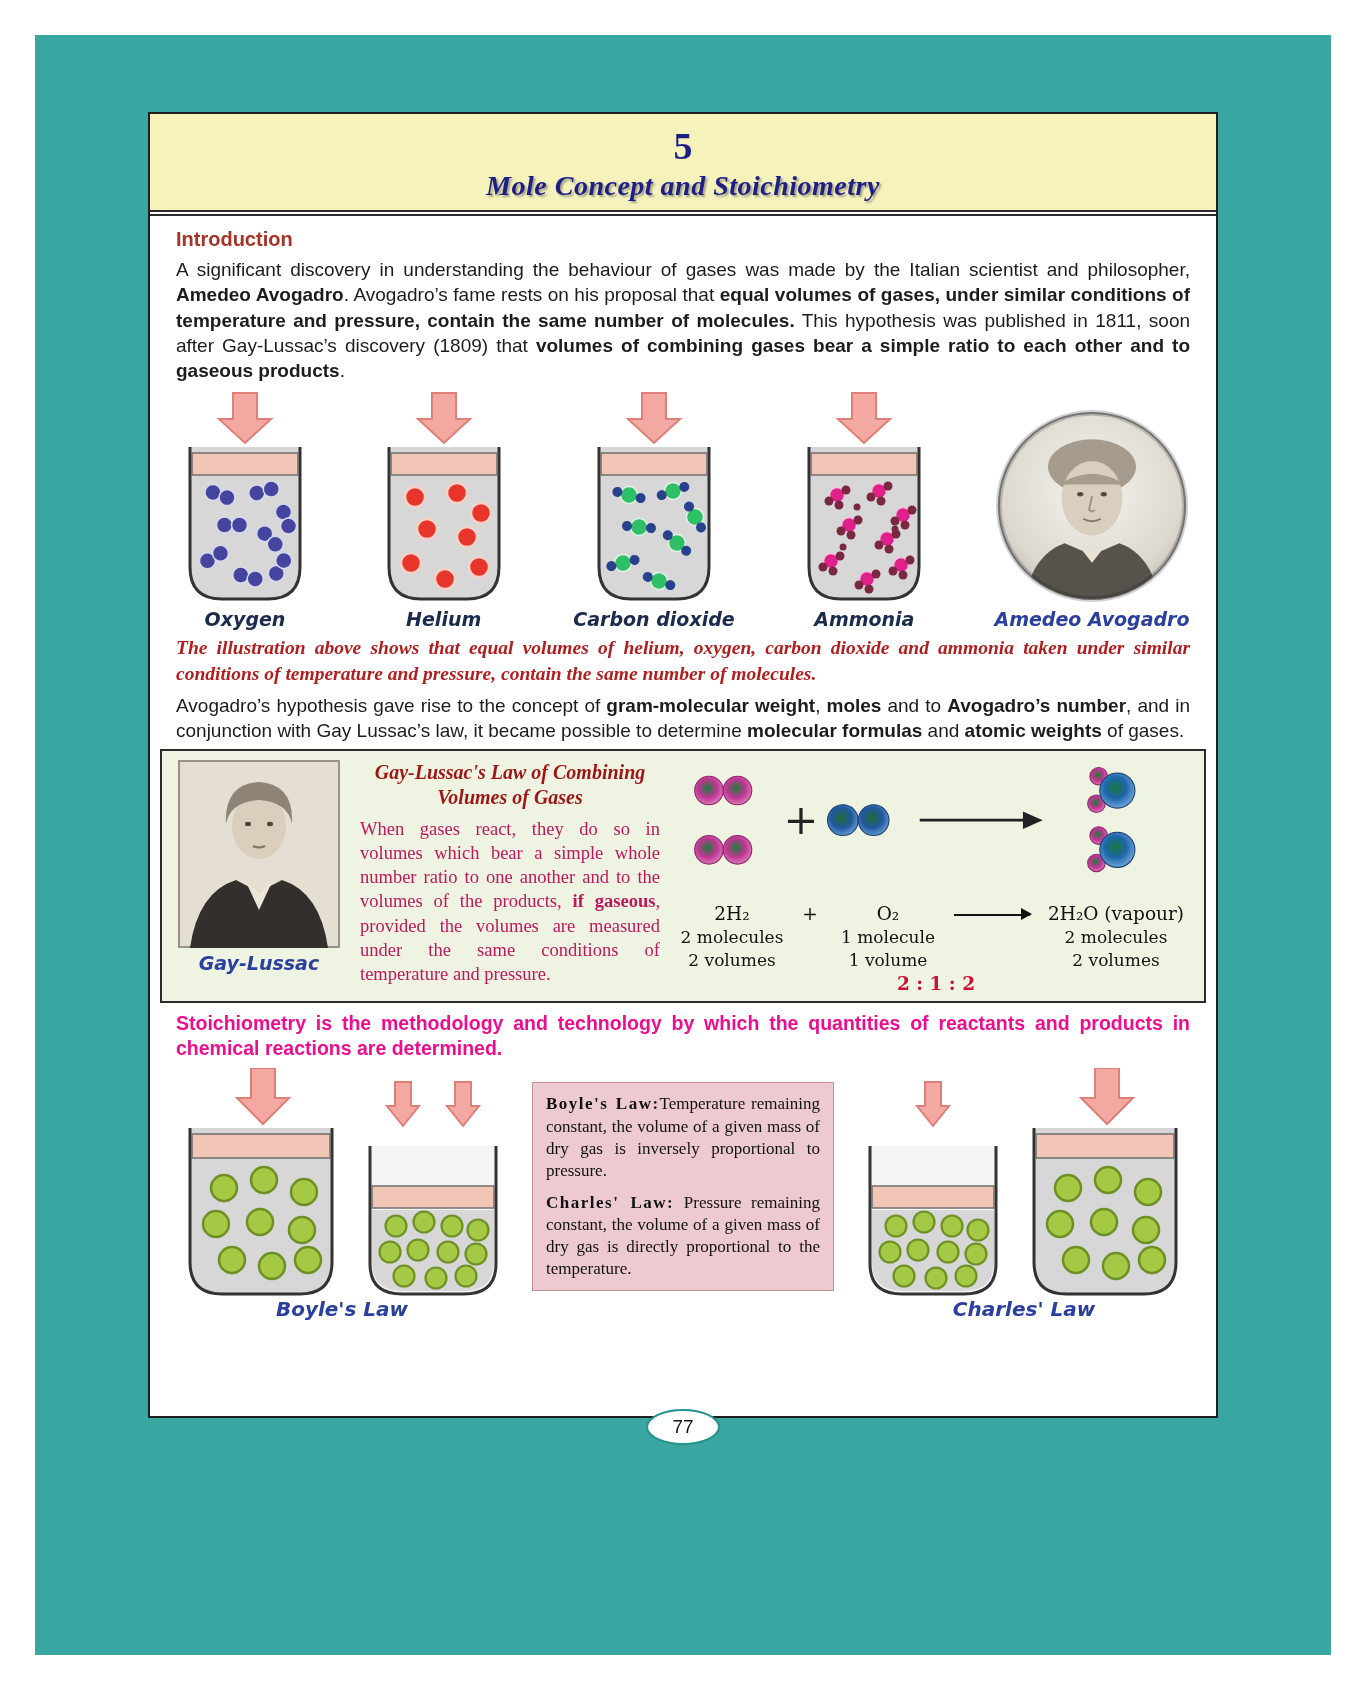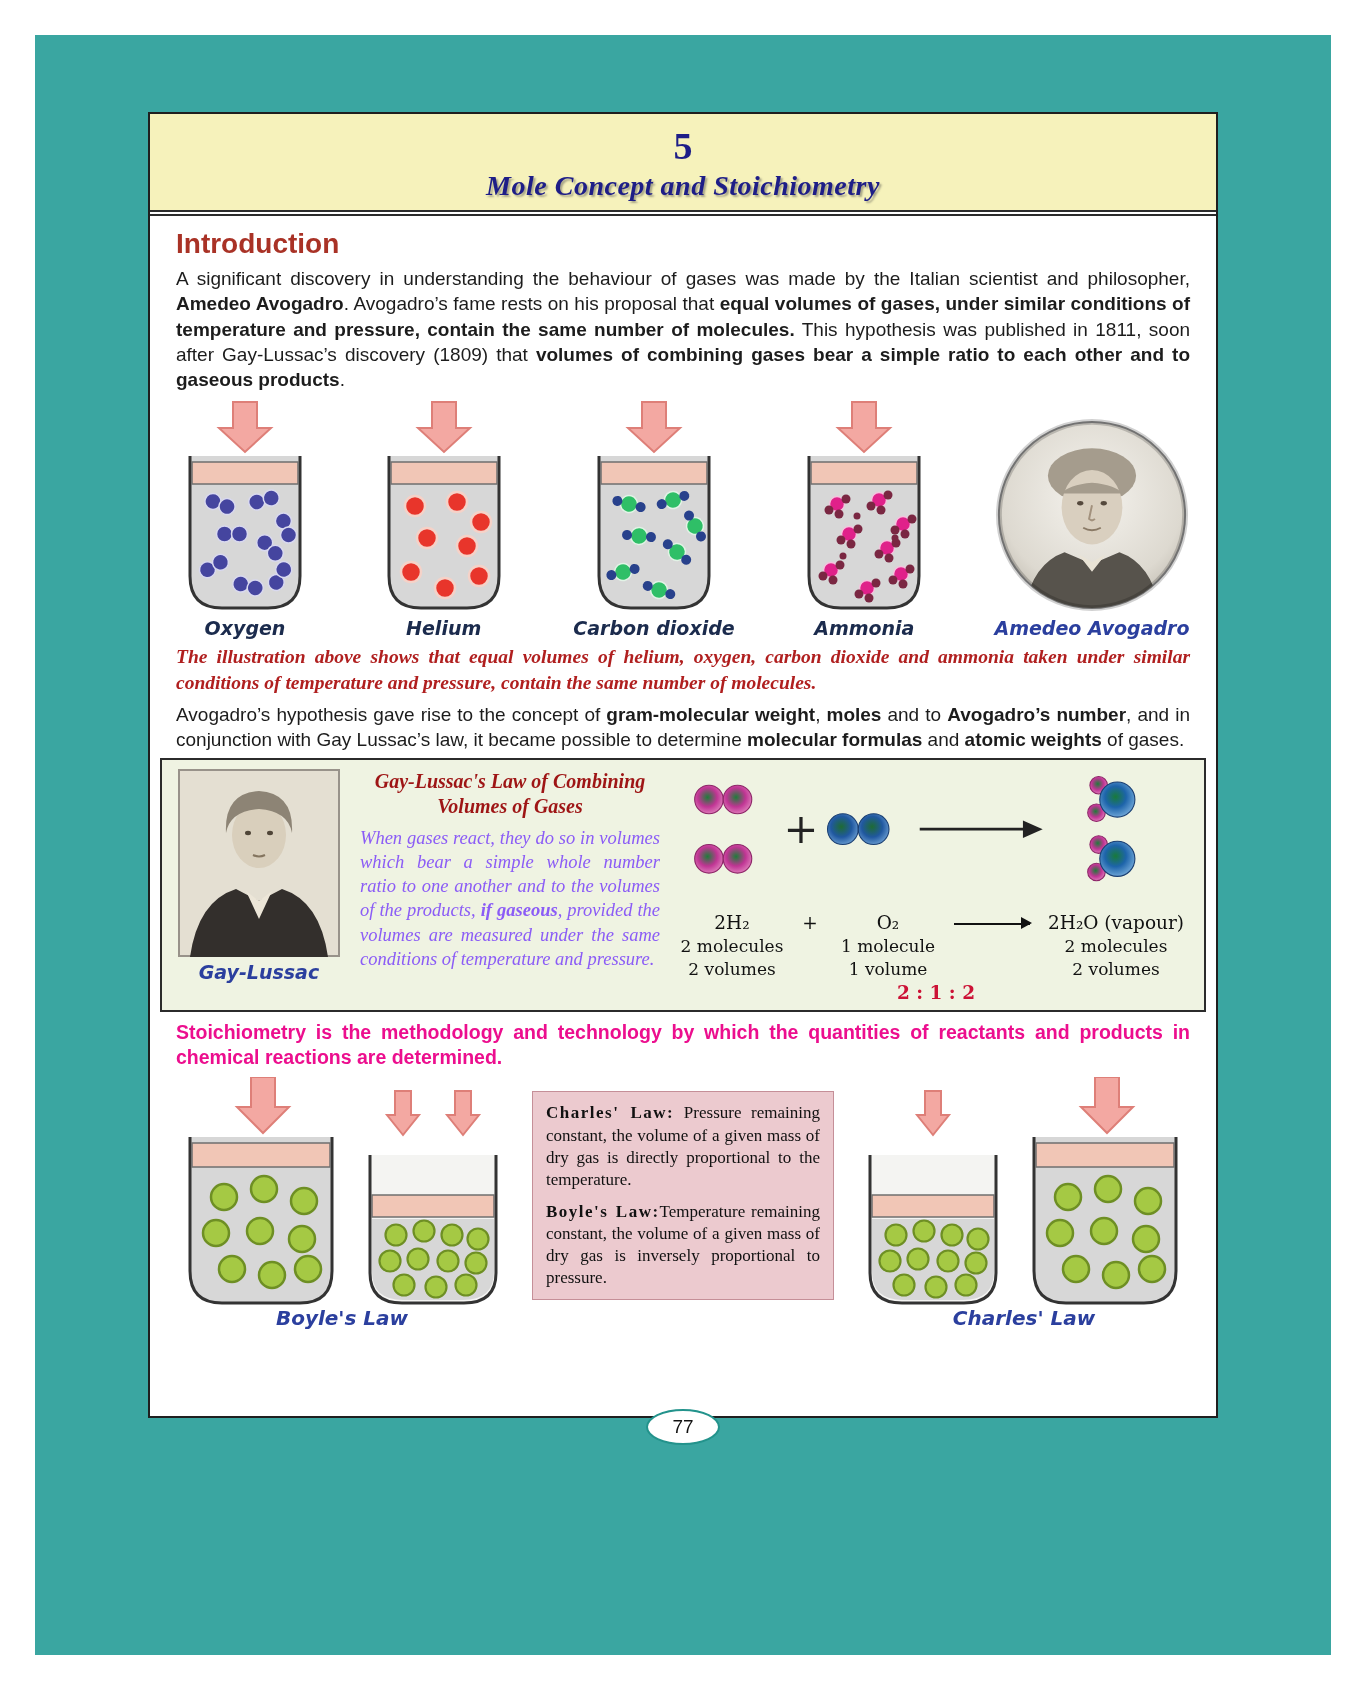--- a/index.html
+++ b/index.html
@@ -10,41 +10,41 @@
   .content { position:absolute; left:148px; top:112px; width:1070px; height:1306px; background:#fff;
              border:2px solid #1f1f1f; overflow:hidden; }
 
   .chapter-header { background:#f6f2bb; border-bottom:2px solid #2b2b2b; text-align:center; padding:10px 0 8px; }
   .chapter-num { font-family:"Liberation Serif",serif; font-weight:700; font-size:38px; color:#1e1e87; }
   .chapter-title { font-family:"Liberation Serif",serif; font-style:italic; font-weight:700; font-size:28px;
                    color:#1e1e87; letter-spacing:.5px; text-shadow:2px 2px 2px rgba(70,70,70,.45); margin-top:2px; }
   .rule2 { height:4px; border-bottom:2px solid #2b2b2b; }
 
   .body-pad { padding:4px 26px 0; }
-  .intro-heading { font-size:28px; font-weight:700; color:#a93226; margin:8px 0 6px; }
+  .intro-heading { font-size:20px; font-weight:700; color:#a93226; margin:8px 0 6px; }
   .para { font-size:19px; line-height:1.33; text-align:justify; margin:4px 0 6px; }
   .para b { font-weight:700; }
 
   .gas-figure { display:flex; justify-content:space-between; align-items:flex-end; margin:8px 0 0; }
   .gas-item { text-align:center; }
   .gas-label { font-family:"DejaVu Sans",sans-serif; font-style:italic; font-weight:700; font-size:19px;
                color:#1b2b4d; margin-top:1px; }
   .blue-hand { font-family:"DejaVu Sans",sans-serif; font-style:italic; font-weight:700; font-size:19px; color:#2b3f9e; }
 
   .fig-caption { font-family:"Liberation Serif",serif; font-style:italic; font-weight:700; font-size:19.5px;
                  color:#b01f1f; text-align:justify; line-height:1.32; margin:5px 0 6px; }
 
   .gl-box { display:flex; gap:16px; background:#eff3e2; border:2px solid #2b2b2b;
             padding:9px 12px 7px; margin:4px -16px 8px; }
   .gl-portrait-col { width:170px; flex:none; text-align:center; }
   .gl-text-col { width:300px; flex:none; }
   .gl-title { font-family:"Liberation Serif",serif; font-style:italic; font-weight:700; font-size:20px;
               color:#9e1515; text-align:center; line-height:1.25; margin-bottom:7px; }
-  .gl-body { font-family:"Liberation Serif",serif; font-style:italic; font-size:18.5px; line-height:1.3;
-             text-align:justify; color:#8b5cf6; }
+  .gl-body { font-family:"Liberation Serif",serif; font-size:18.5px; line-height:1.3;
+             text-align:justify; color:#be185d; }
   .gl-right-col { flex:1; padding-top:2px; font-family:"DejaVu Serif",serif; }
   .eq-grid { display:grid; grid-template-columns:112px 44px 112px 96px 1fr; align-items:center;
              font-size:17px; color:#111; row-gap:3px; margin-top:22px; }
   .eq-cell { text-align:center; }
   .eq-formula { font-size:18.5px; }
   .cssarrow { display:inline-block; position:relative; width:76px; height:2px; background:#111; vertical-align:middle; }
   .cssarrow:after { content:""; position:absolute; right:-2px; top:-5.5px;
                     border-left:11px solid #111; border-top:6px solid transparent; border-bottom:6px solid transparent; }
   .eq-ratio { grid-column:3/5; text-align:center; font-weight:700; font-size:18.5px; color:#cc1236; }
 
@@ -421,22 +421,22 @@
                 <circle cx="46" cy="208" r="10.5"></circle>
                   <circle cx="78" cy="210" r="10.5"></circle>
                   <circle cx="108" cy="208" r="10.5"></circle>
               </g>
             </svg>
           </div>
           <div class="law-caption">Boyle's Law</div>
         </div>
 
         <div class="law-infobox">
+          <p><span class="law-head">Boyle's Law:</span><span>Temperature remaining constant, the volume of a given mass of dry gas is inversely proportional to pressure.</span></p>
           <p><span class="law-head">Charles' Law:</span><span> Pressure remaining constant, the volume of a given mass of dry gas is directly proportional to the temperature.</span></p>
-          <p><span class="law-head">Boyle's Law:</span><span>Temperature remaining constant, the volume of a given mass of dry gas is inversely proportional to pressure.</span></p>
         </div>
 
         <div class="law-col">
           <div class="law-beakers">
             <svg width="150" height="228" viewBox="0 0 150 228">
               <polygon points="67,14 83,14 83,38 91,38 75,58 59,38 67,38" fill="#f3a8a2" stroke="#de7f78" stroke-width="2"></polygon>
               <path d="M12,78 L12,196 Q12,226 44,226 L106,226 Q138,226 138,196 L138,78" fill="#f4f4f2" stroke="#333" stroke-width="3"></path>
               <path d="M14,142 L14,194 Q14,223 45,223 L105,223 Q136,223 136,194 L136,142 Z" fill="#d7d7d7"></path>
               <rect x="14" y="118" width="122" height="22" fill="#f1c6b6" stroke="#6f6f6f" stroke-width="1.5"></rect>
               <g fill="#a5c944" stroke="#6e8f24" stroke-width="2.2">

